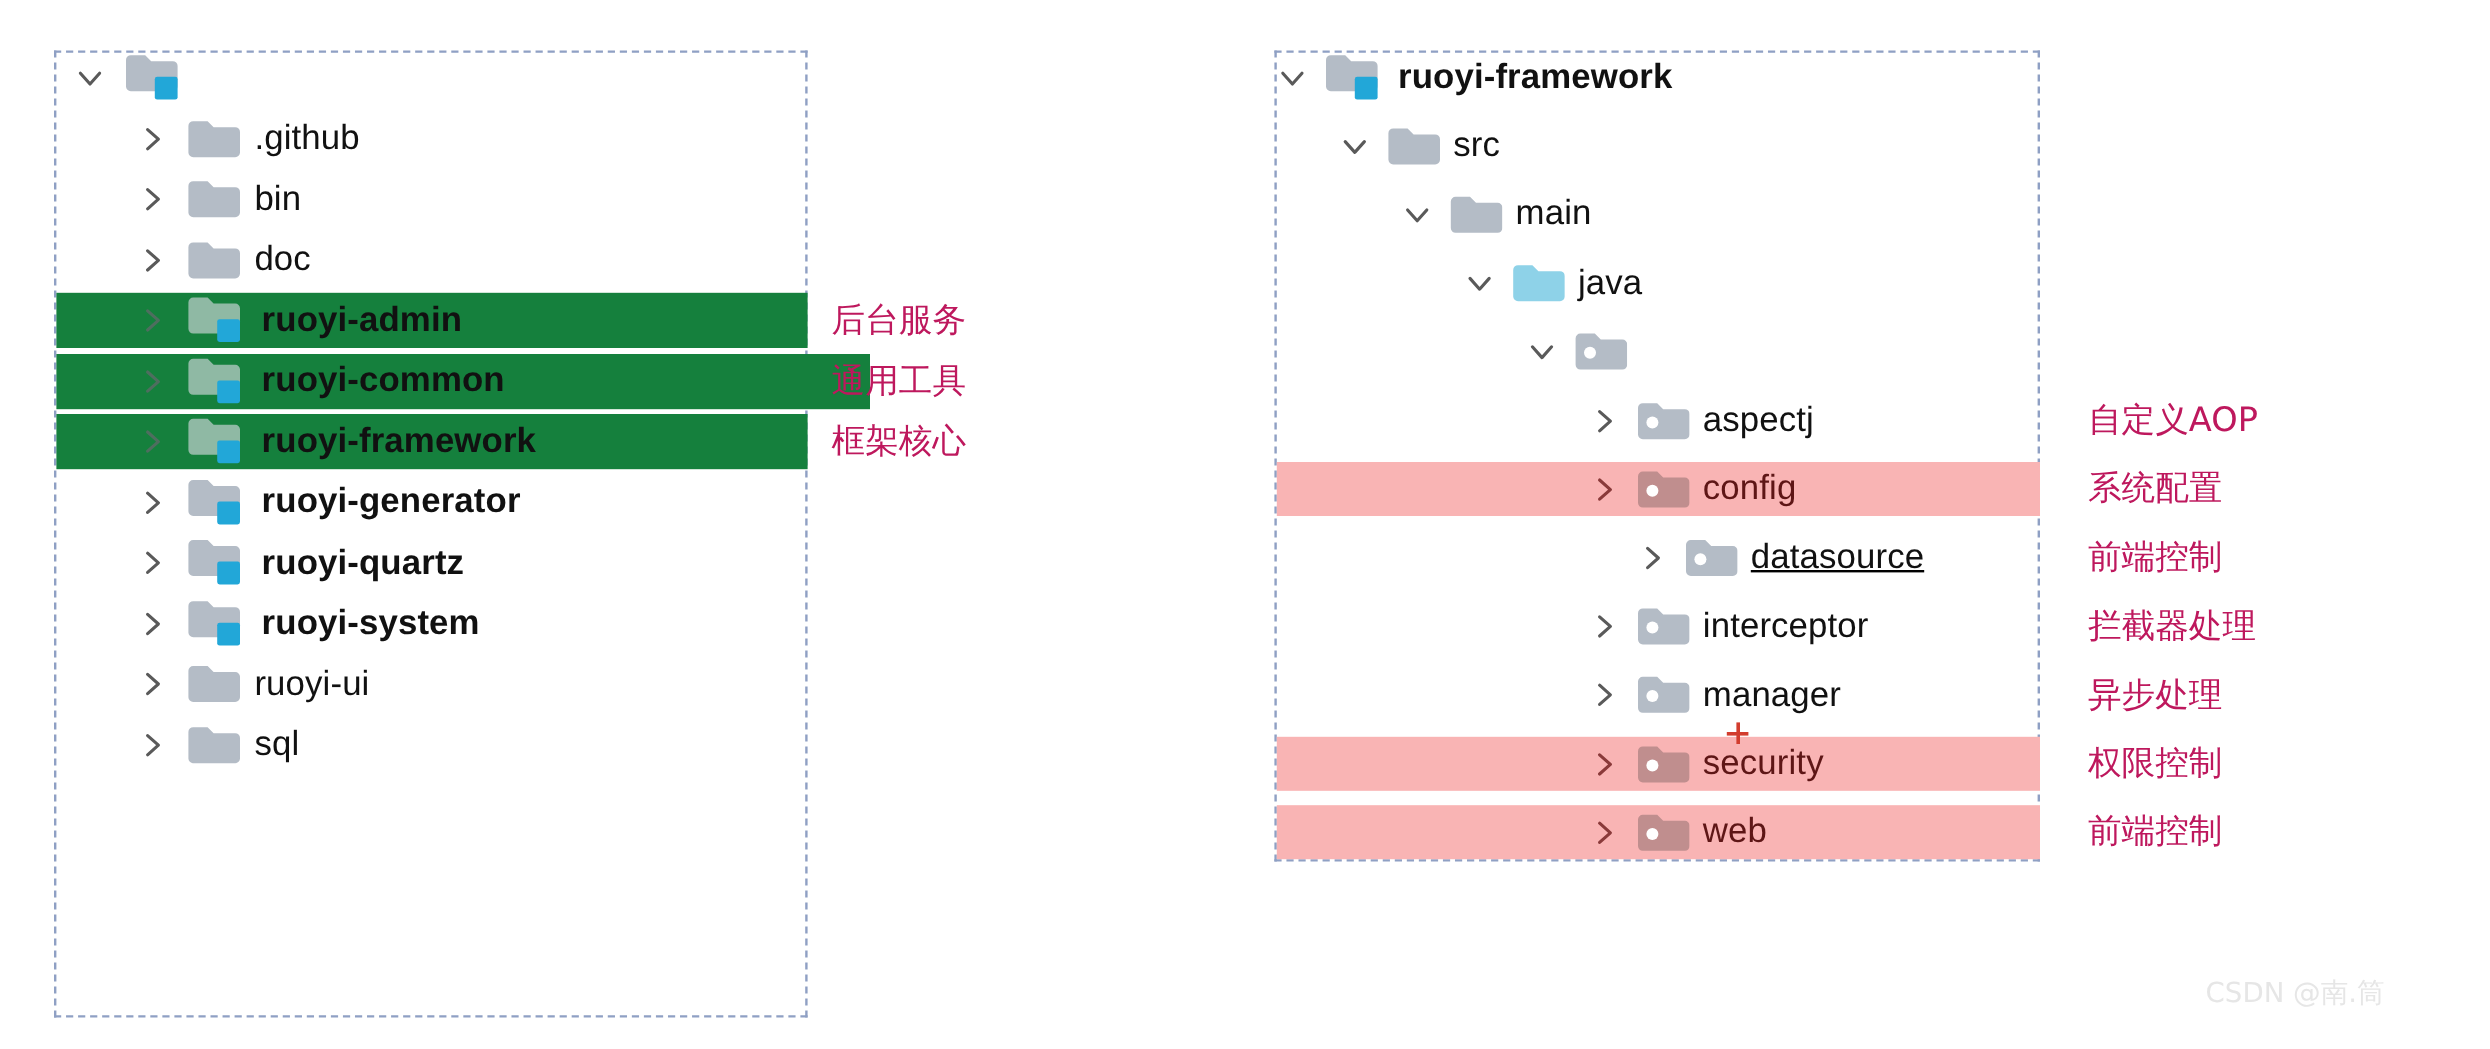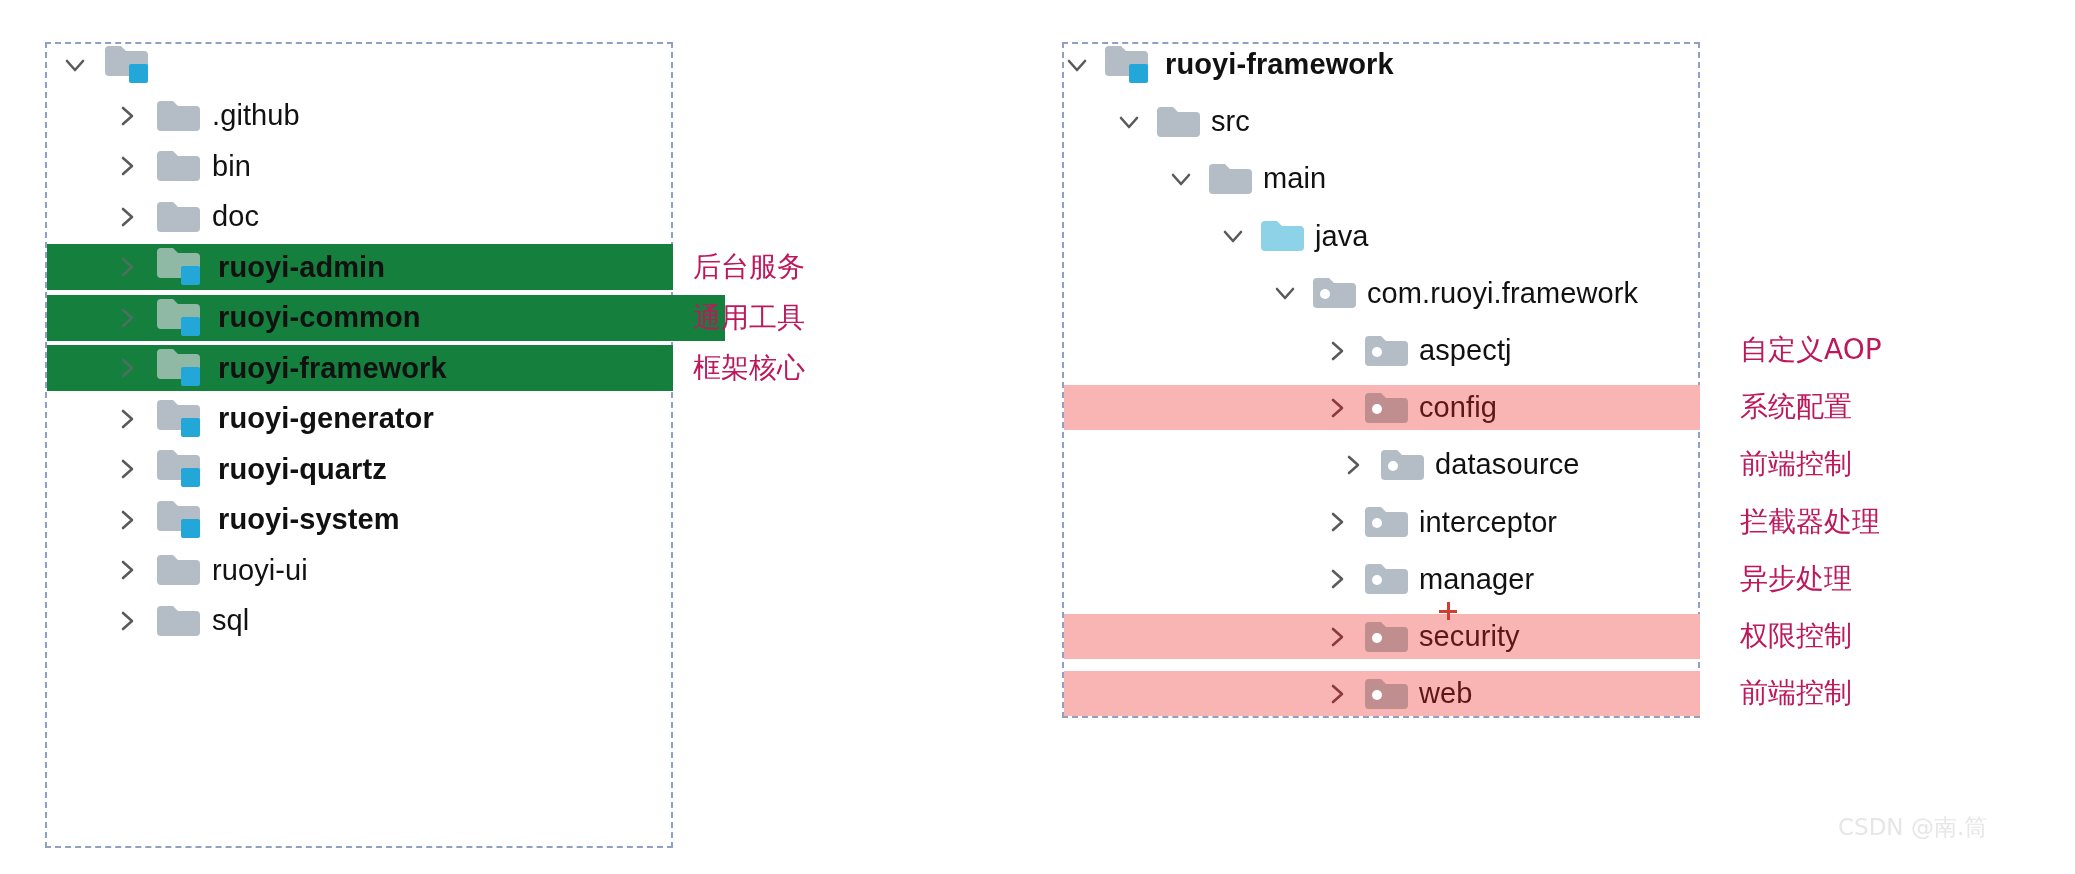--- a/index.html
+++ b/index.html
@@ -274,21 +274,20 @@
         <svg viewBox="0 0 26 26">
           <path d="M5 9 L13 18 L21 9" fill="none" stroke="#5a5a5a" stroke-width="2.6" stroke-linecap="round" stroke-linejoin="round"></path>
         </svg>
       </span>
       <span class="ico" style="margin-left: 14px;">
         <svg width="44" height="34" viewBox="0 0 44 34">
           <path d="M1 6 a4 4 0 0 1 4 -4 h12 l5 5 h18 a4 4 0 0 1 4 4 v17 a4 4 0 0 1 -4 4 h-35 a4 4 0 0 1 -4 -4 z" fill="#b4bcc6"></path>
           <circle cx="13" cy="18" r="5" fill="#ffffff"></circle>
         </svg>
       </span>
-      <span class="lbl" style="margin-left: 11px;">com.ruoyi.framework</span>
     </div>
     <div class="row" style="top: 328px; left: 1064px; width: 636px; height: 45px; padding-left: 260px;">
       <span class="chev">
         <svg viewBox="0 0 26 26">
           <path d="M9 5 L18 13 L9 21" fill="none" stroke="#5a5a5a" stroke-width="2.6" stroke-linecap="round" stroke-linejoin="round"></path>
         </svg>
       </span>
       <span class="ico" style="margin-left: 14px;">
         <svg width="44" height="34" viewBox="0 0 44 34">
           <path d="M1 6 a4 4 0 0 1 4 -4 h12 l5 5 h18 a4 4 0 0 1 4 4 v17 a4 4 0 0 1 -4 4 h-35 a4 4 0 0 1 -4 -4 z" fill="#b4bcc6"></path>
@@ -304,21 +303,21 @@
         </svg>
       </span>
       <span class="ico" style="margin-left: 14px;">
         <svg width="44" height="34" viewBox="0 0 44 34">
           <path d="M1 6 a4 4 0 0 1 4 -4 h12 l5 5 h18 a4 4 0 0 1 4 4 v17 a4 4 0 0 1 -4 4 h-35 a4 4 0 0 1 -4 -4 z" fill="#c08e8e"></path>
           <circle cx="13" cy="18" r="5" fill="#ffffff"></circle>
         </svg>
       </span>
       <span class="lbl red" style="margin-left: 11px;">config</span>
     </div>
-    <div class="row" style="top: 442.4px; left: 1080px; width: 636px; height: 45px; padding-left: 260px;">
+    <div class="row" style="top: 442.4px; left: 1104px; width: 636px; height: 45px; padding-left: 260px; text-decoration: underline;">
       <span class="chev">
         <svg viewBox="0 0 26 26">
           <path d="M9 5 L18 13 L9 21" fill="none" stroke="#5a5a5a" stroke-width="2.6" stroke-linecap="round" stroke-linejoin="round"></path>
         </svg>
       </span>
       <span class="ico" style="margin-left: 14px;">
         <svg width="44" height="34" viewBox="0 0 44 34">
           <path d="M1 6 a4 4 0 0 1 4 -4 h12 l5 5 h18 a4 4 0 0 1 4 4 v17 a4 4 0 0 1 -4 4 h-35 a4 4 0 0 1 -4 -4 z" fill="#b4bcc6"></path>
           <circle cx="13" cy="18" r="5" fill="#ffffff"></circle>
         </svg>

